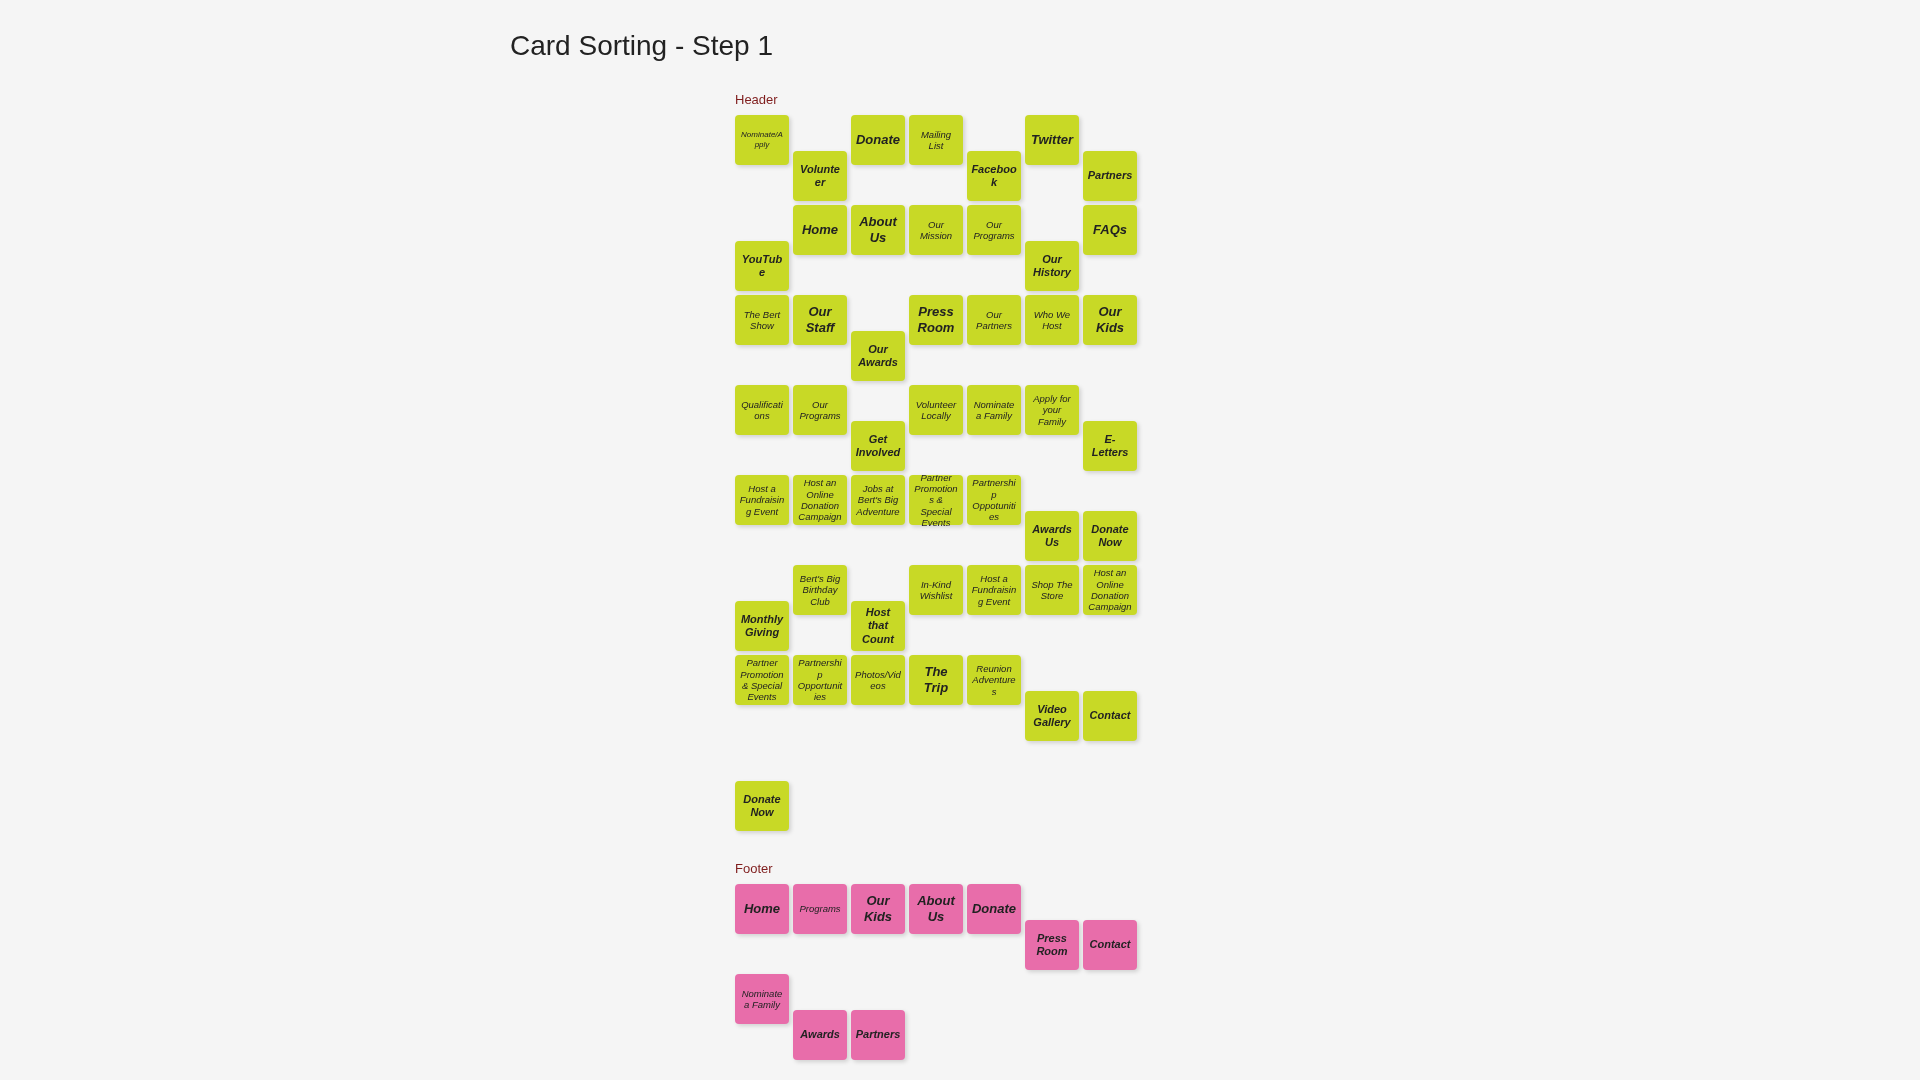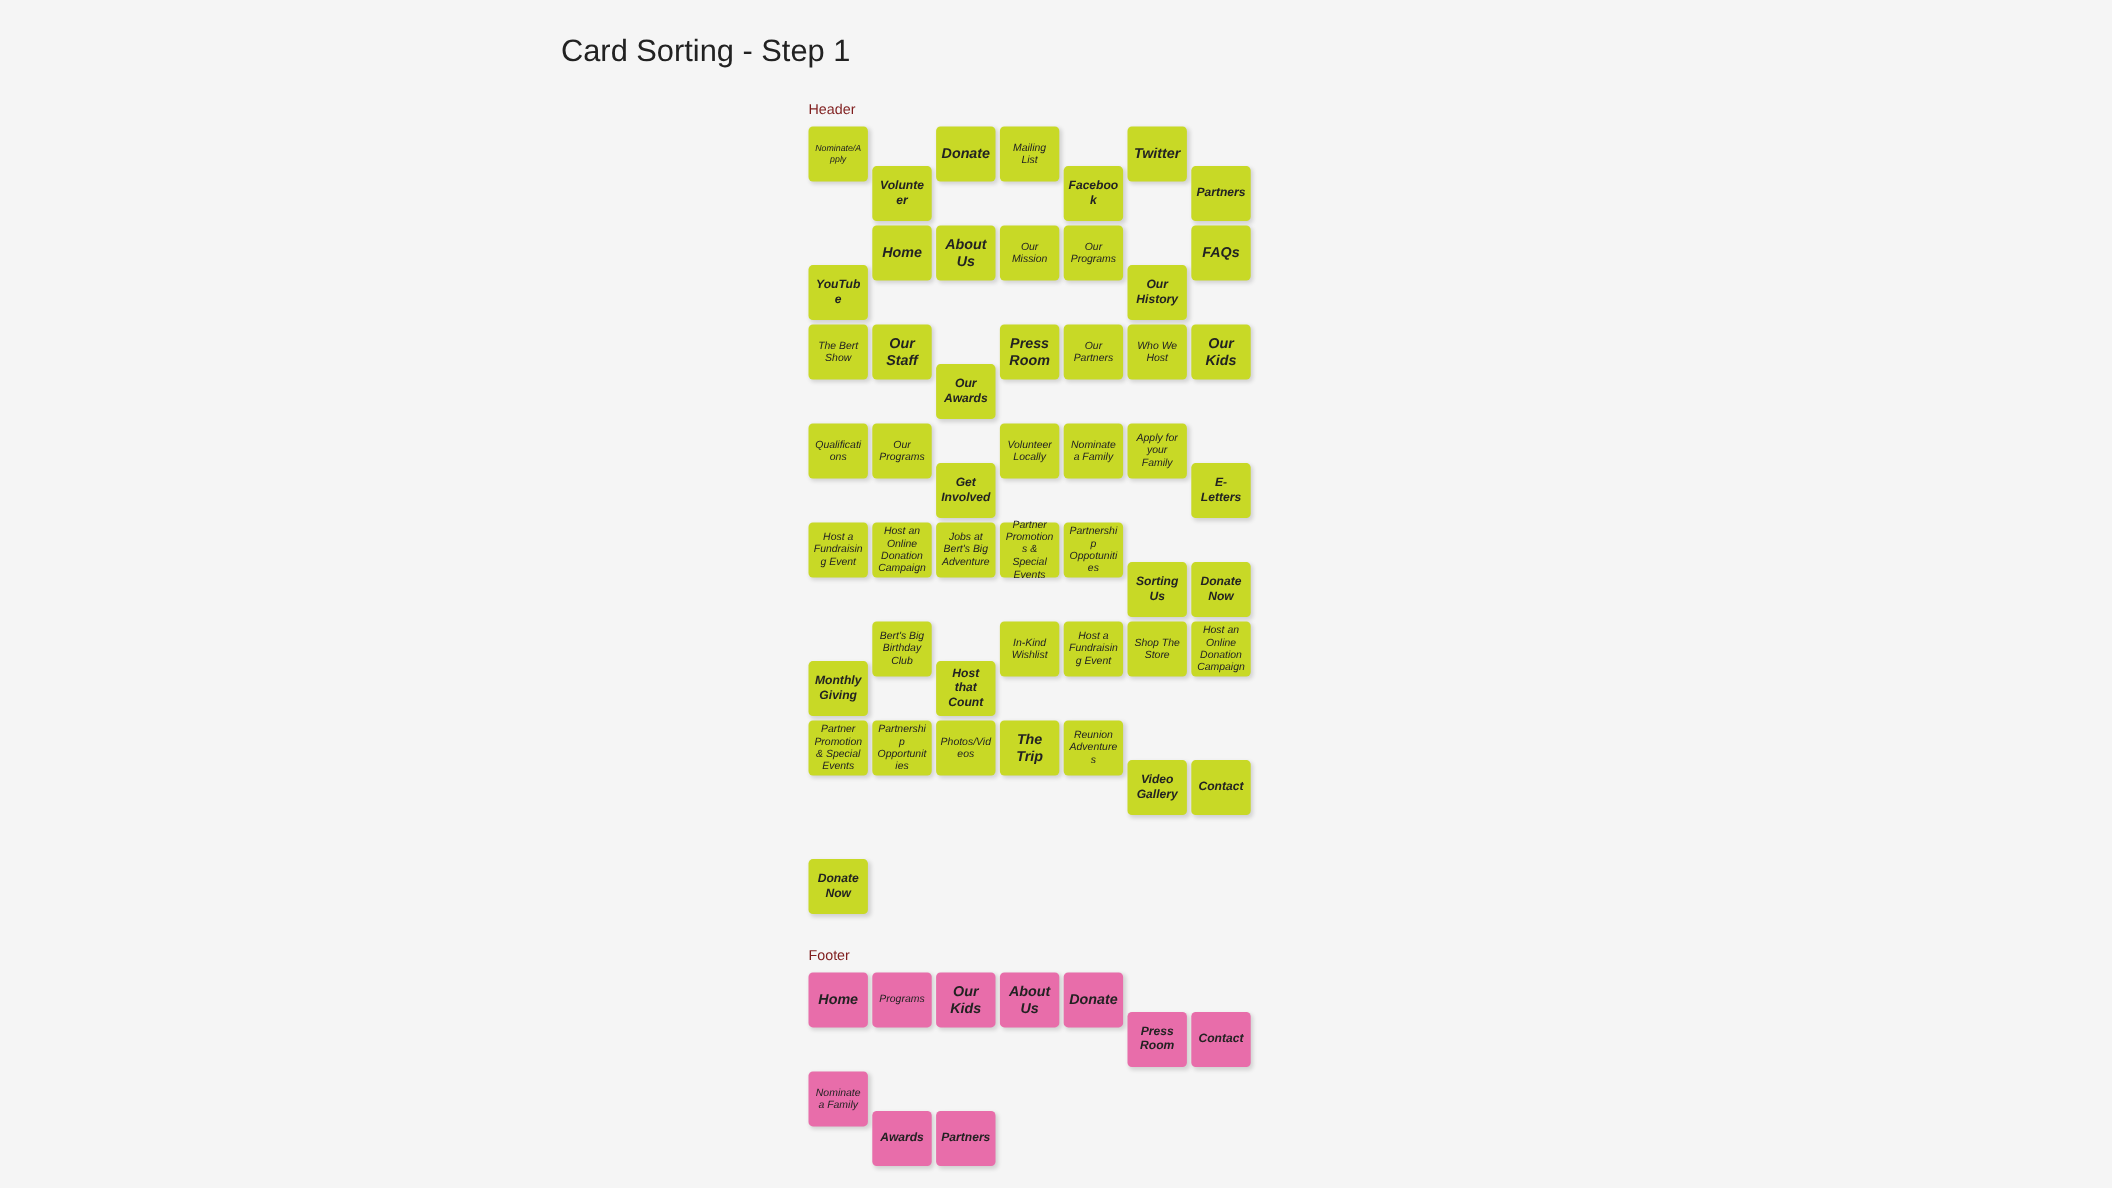--- a/index.html
+++ b/index.html
@@ -113,21 +113,21 @@
       <div class="card green">Volunteer Locally</div>
       <div class="card green">Nominate a Family</div>
       <div class="card green">Apply for your Family</div>
       <div class="card green medium-text">E-Letters</div>
 
       <div class="card green">Host a Fundraising Event</div>
       <div class="card green">Host an Online Donation Campaign</div>
       <div class="card green">Jobs at Bert's Big Adventure</div>
       <div class="card green">Partner Promotions &amp; Special Events</div>
       <div class="card green">Partnership Oppotunities</div>
-      <div class="card green medium-text">Sorting Us</div>
+      <div class="card green medium-text">Awards Us</div>
       <div class="card green medium-text">Donate Now</div>
 
       <div class="card green medium-text">Monthly Giving</div>
       <div class="card green">Bert's Big Birthday Club</div>
       <div class="card green medium-text">Host that Count</div>
       <div class="card green">In-Kind Wishlist</div>
       <div class="card green">Host a Fundraising Event</div>
       <div class="card green">Shop The Store</div>
       <div class="card green">Host an Online Donation Campaign</div>
 

